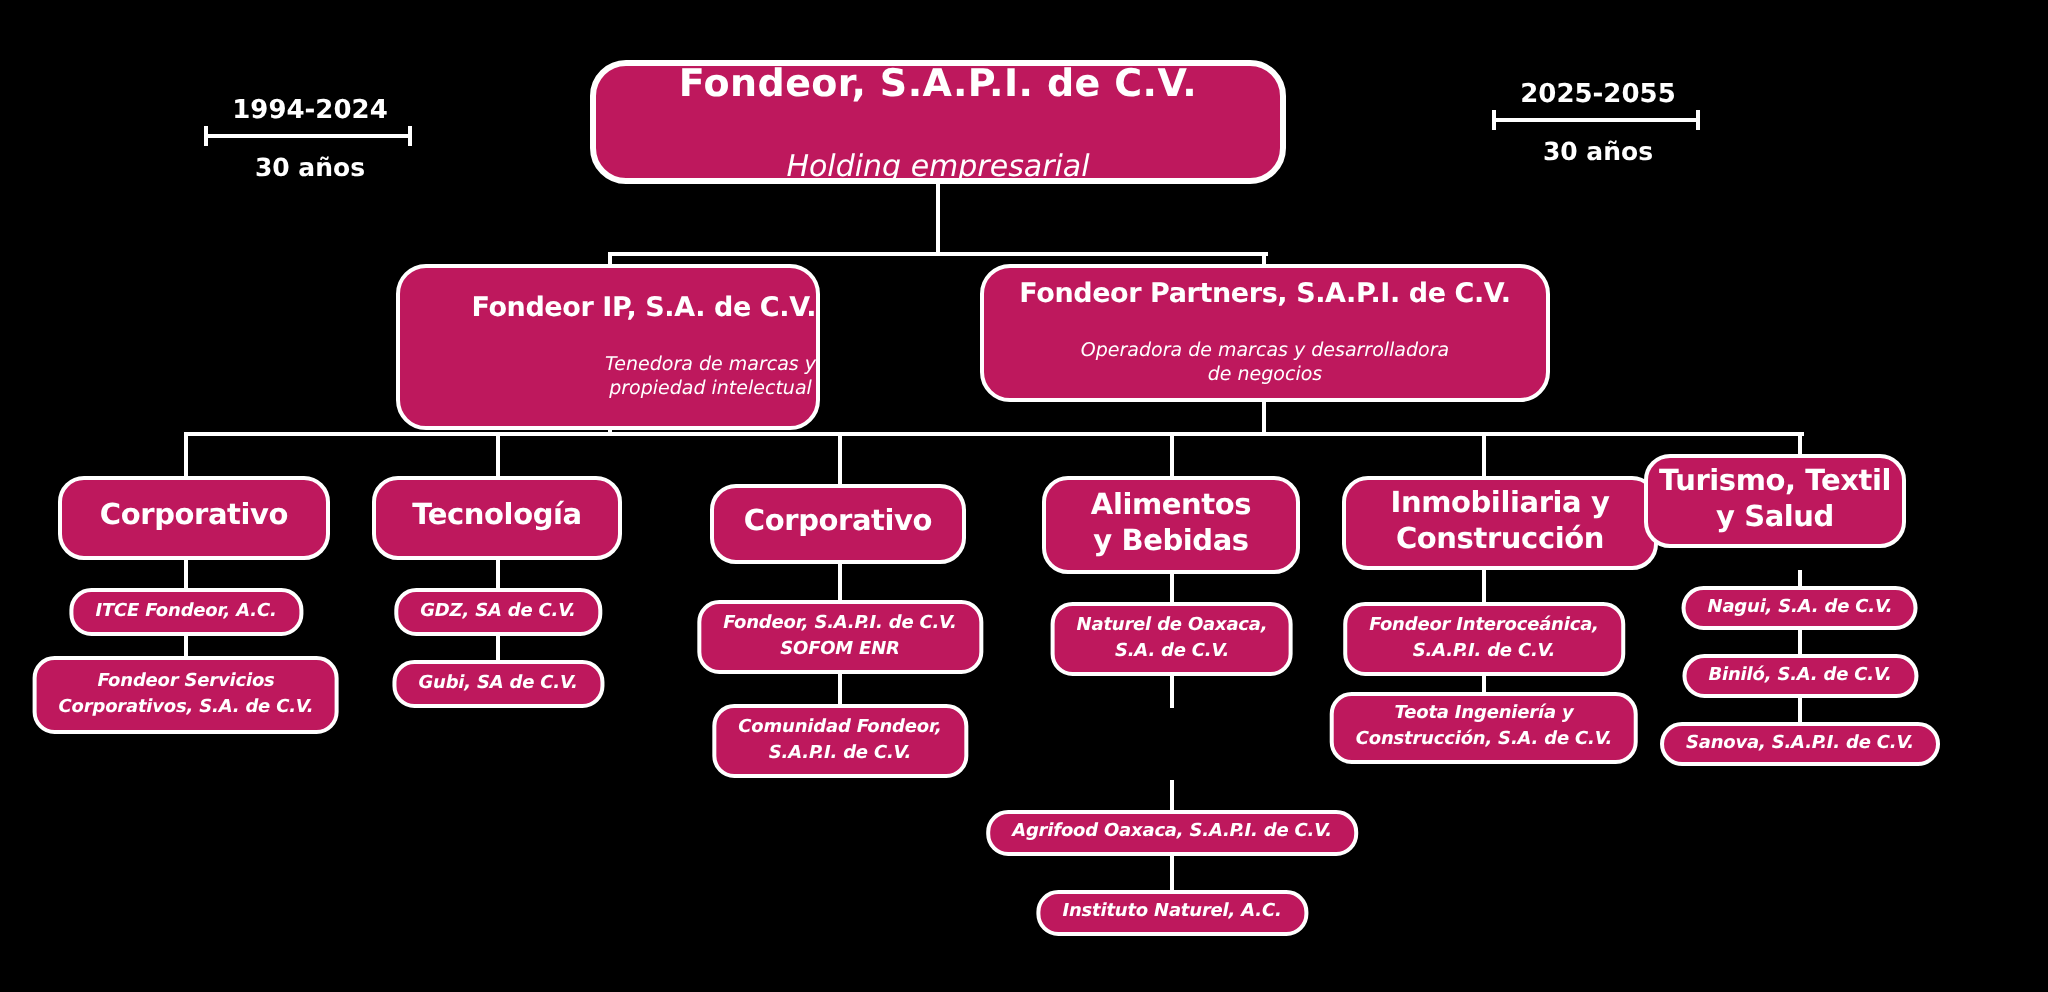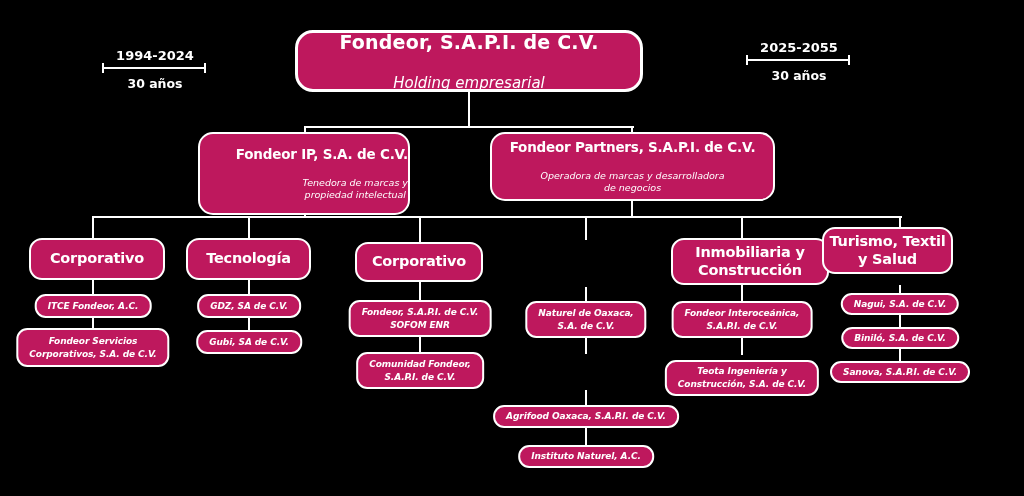--- a/index.html
+++ b/index.html
@@ -99,20 +99,23 @@
 
   <div class="box hdr-box" style="left:29px;top:238px;width:136px;height:42px;">
     <div class="hdr-title">Corporativo</div>
   </div>
   <div class="box hdr-box" style="left:186px;top:238px;width:125px;height:42px;">
     <div class="hdr-title">Tecnología</div>
   </div>
   <div class="box hdr-box" style="left:355px;top:242px;width:128px;height:40px;">
     <div class="hdr-title">Corporativo</div>
   </div>
+  <div class="box hdr-box" style="left:521px;top:238px;width:129px;height:49px;">
+    <div class="hdr-title">Alimentos<br>y Bebidas</div>
+  </div>
   <div class="box hdr-box" style="left:671px;top:238px;width:158px;height:47px;">
     <div class="hdr-title">Inmobiliaria y<br>Construcción</div>
   </div>
   <div class="box hdr-box" style="left:822px;top:227px;width:131px;height:47px;">
     <div class="hdr-title">Turismo, Textil<br>y Salud</div>
   </div>
 
   <div class="box co-box" style="left:93px;top:294px;height:24px;">
     <div class="co-text">ITCE Fondeor, A.C.</div>
   </div>
@@ -140,21 +143,21 @@
   <div class="box co-box" style="left:586px;top:405px;height:23px;">
     <div class="co-text">Agrifood Oaxaca, S.A.P.I. de C.V.</div>
   </div>
   <div class="box co-box" style="left:586px;top:445px;height:23px;">
     <div class="co-text">Instituto Naturel, A.C.</div>
   </div>
 
   <div class="box co-box" style="left:742px;top:301px;height:37px;">
     <div class="co-text">Fondeor Interoceánica,<br>S.A.P.I. de C.V.</div>
   </div>
-  <div class="box co-box" style="left:742px;top:360px;height:36px;">
+  <div class="box co-box" style="left:742px;top:346px;height:36px;">
     <div class="co-text">Teota Ingeniería y<br>Construcción, S.A. de C.V.</div>
   </div>
 
   <div class="box co-box" style="left:900px;top:293px;height:22px;">
     <div class="co-text">Nagui, S.A. de C.V.</div>
   </div>
   <div class="box co-box" style="left:900px;top:327px;height:22px;">
     <div class="co-text">Biniló, S.A. de C.V.</div>
   </div>
   <div class="box co-box" style="left:900px;top:361px;height:22px;">

